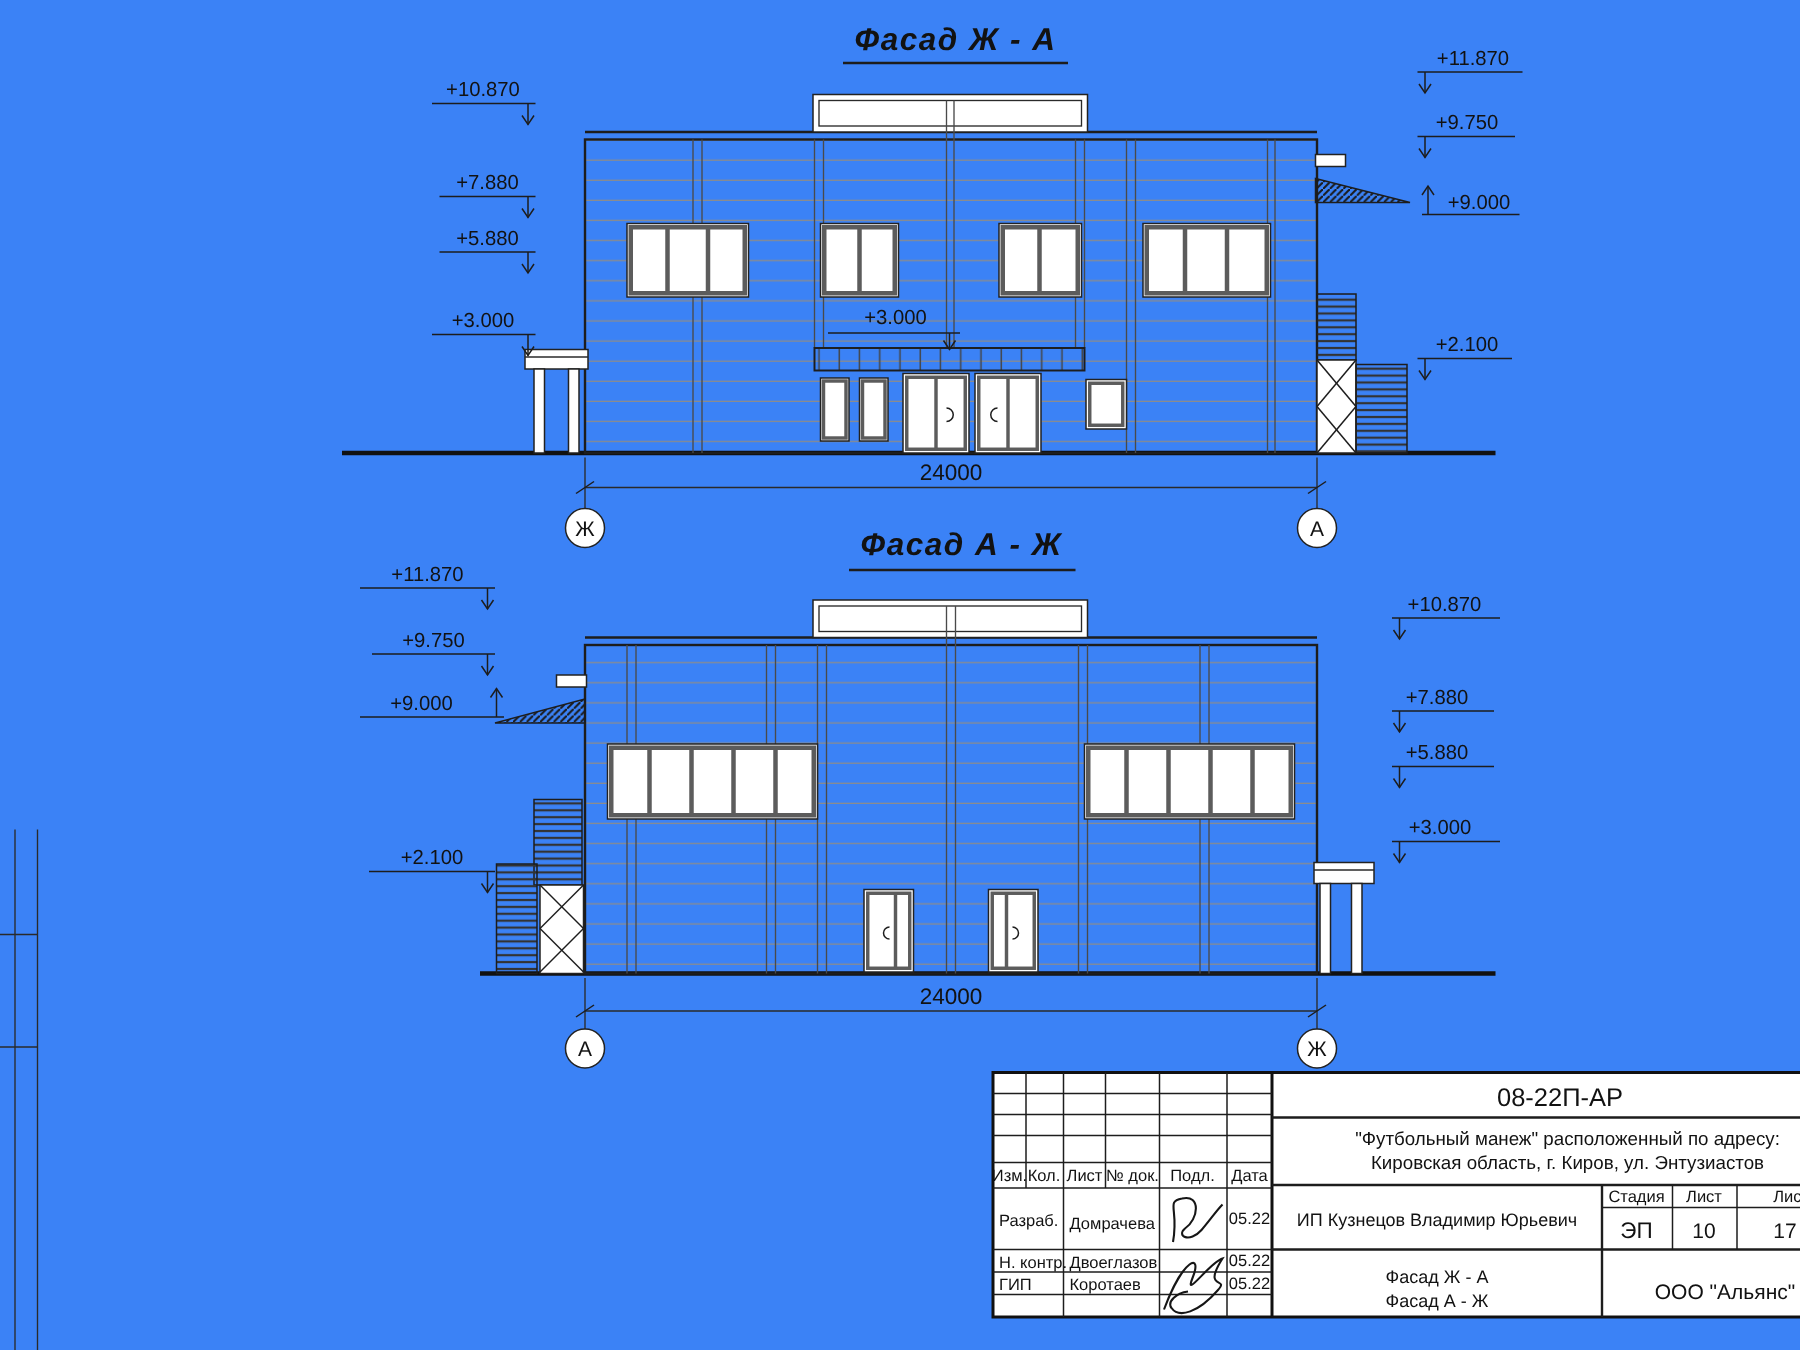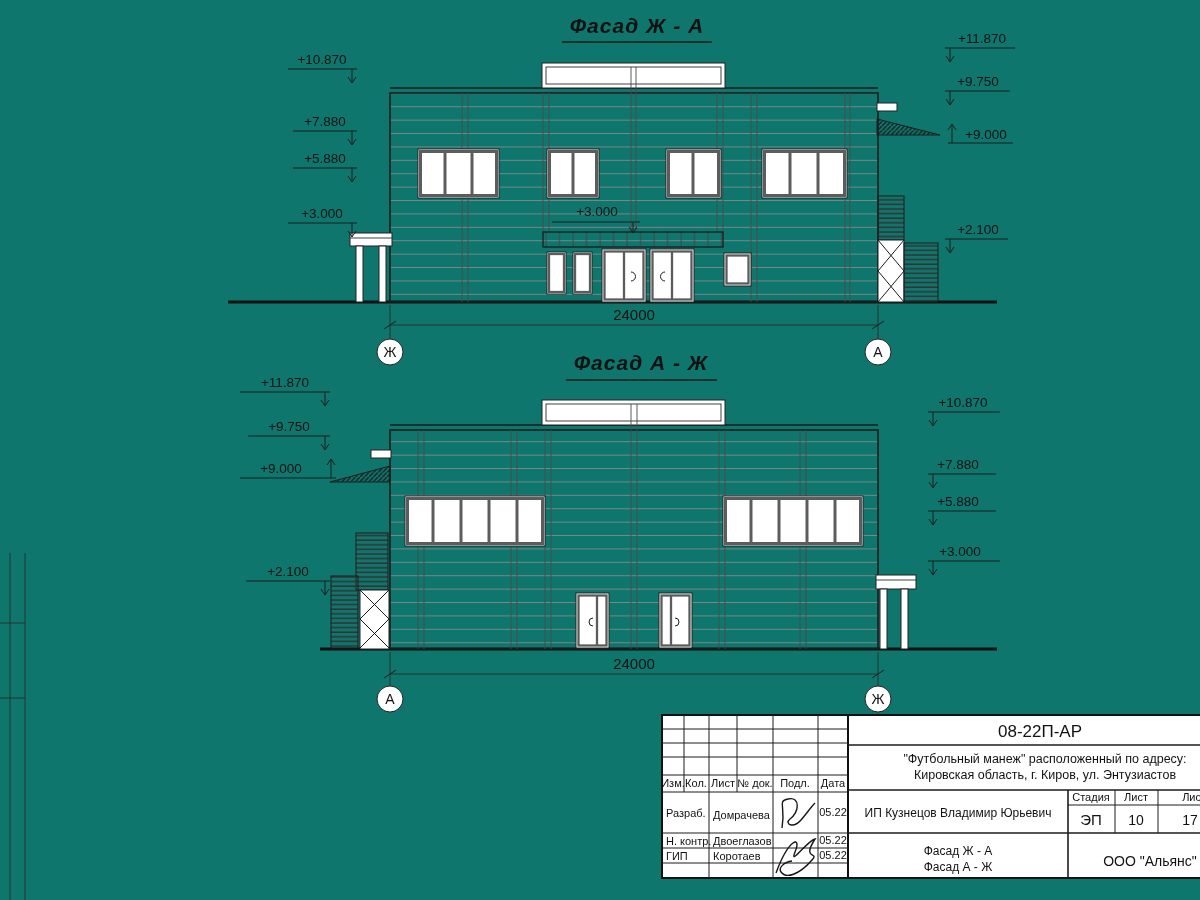--- a/index.html
+++ b/index.html
@@ -1,16 +1,16 @@
 <!DOCTYPE html>
 <html><head>
 <meta charset="utf-8">
 <style>
   html,body{margin:0;padding:0;background:#fff;width:1200px;height:900px;overflow:hidden;}
-  .sheet{position:relative;width:1200px;height:900px;background:#0f766e;}
+  .sheet{position:relative;width:1200px;height:900px;background:#3b82f6;}
   svg{display:block;font-family:"Liberation Sans",sans-serif;}
   .ln{stroke:#1d1d1d;stroke-width:1;fill:none;}
   .ln08{stroke:#2a2a2a;stroke-width:0.9;fill:none;}
   .ln16{stroke:#1d1d1d;stroke-width:1.6;fill:none;}
   .heavy{stroke:#111;stroke-width:3;fill:none;}
   .joint{stroke:#4a4a4a;stroke-width:0.9;fill:none;}
   .wout{fill:#fff;stroke:#222;stroke-width:1;}
   .wfrm{fill:none;stroke:#5c5c5c;stroke-width:3;}
   .wfrm2{fill:none;stroke:#5c5c5c;stroke-width:2.3;}
   .mull{stroke:#5c5c5c;stroke-width:3;fill:none;}

